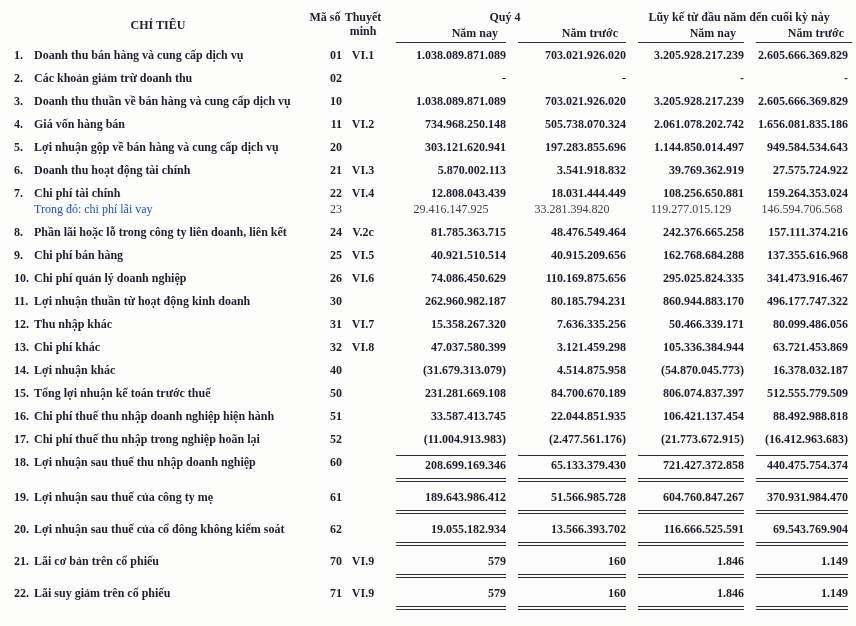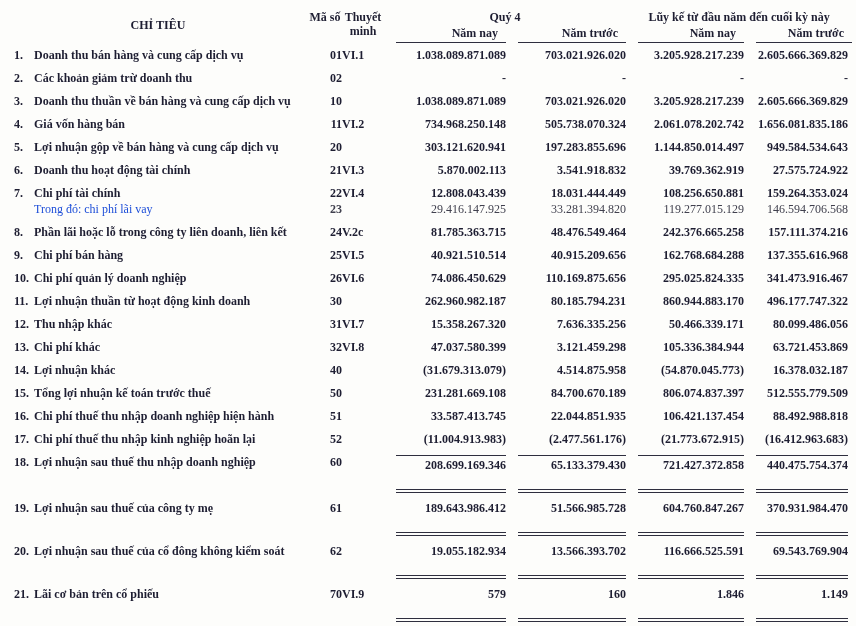--- a/index.html
+++ b/index.html
@@ -62,34 +62,34 @@
   .lbl { display: flex; white-space: nowrap; }
   .lbl .no { width: 24px; flex: 0 0 24px; padding-left: 4px; box-sizing: border-box; }
   .sub-lbl {
     font-weight: normal;
     color: #1d4ed8;
     padding-left: 24px;
     margin-top: 1px;
     white-space: nowrap;
   }
   td.c-code { text-align: right; }
-  .code-sub { font-weight: bold; color: #40404e; margin-top: 1px; }
-  td.c-note { text-align: left; }
+  .code-sub { font-weight: normal; color: #40404e; margin-top: 1px; }
+  td.c-note { text-align: center; }
   td.c-num { padding-left: 12px; }
   td.c-num.last { padding-right: 4px; }
   .val { display: block; text-align: right; }
   .subval {
     display: block;
-    text-align: right;
+    text-align: center;
     font-weight: normal;
     color: #40404e;
     margin-top: 1px;
   }
   .rule-top { border-top: 1.5px solid #2e2e3e; padding-top: 2px; }
-  .rule-double { border-bottom: 4px double #2e2e3e; padding-bottom: 16px; }
+  .rule-double { border-bottom: 4px double #2e2e3e; padding-bottom: 5px; }
 </style>
 </head>
 <body>
 
 <div class="page">
   <table class="report">
     <colgroup>
       <col class="c1">
         <col class="c2">
         <col class="c3">
@@ -615,21 +615,21 @@
     <td class="c-num last">
       <span class="val">88.492.988.818</span>
 
     </td>
   </tr>
 
   <tr class="t-row">
     <td class="c-label">
       <div class="lbl">
         <span class="no">17.</span>
-        <span class="txt">Chi phí thuế thu nhập kinh nghiệp hoãn lại</span>
+        <span class="txt">Chi phí thuế thu nhập trong nghiệp hoãn lại</span>
       </div>
 
     </td>
     <td class="c-code">
       <div class="code-main">52</div>
 
     </td>
     <td class="c-note"></td>
     <td class="c-num">
       <span class="val">(11.004.913.983)</span>

